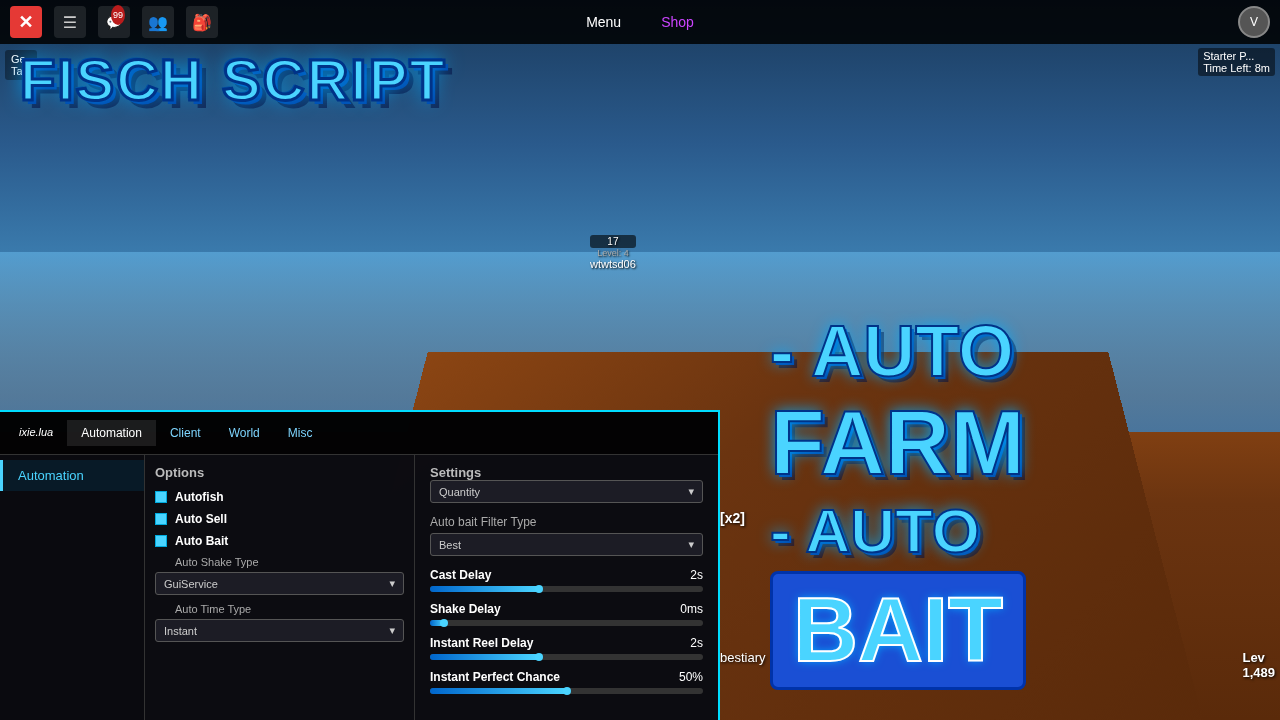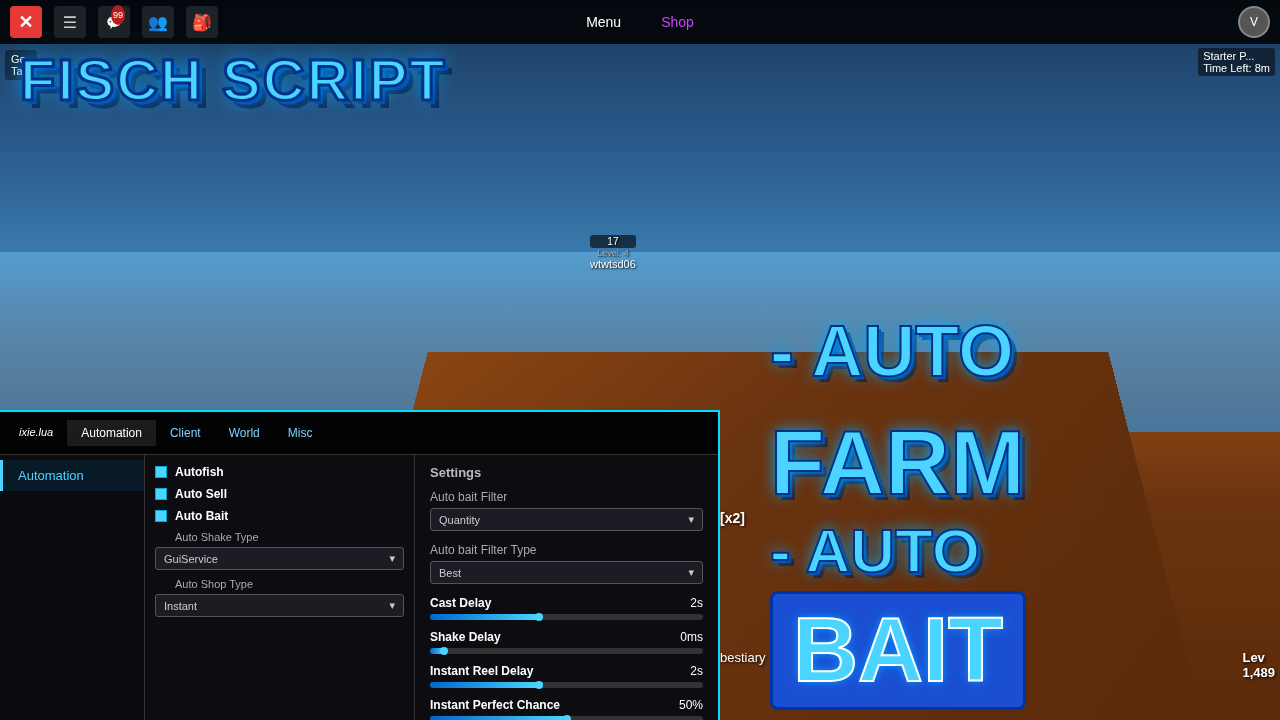--- a/index.html
+++ b/index.html
@@ -155,21 +155,20 @@
       font-size: 90px;
       font-weight: 900;
       color: #4ad4ff;
       text-shadow:
         0 0 15px #00aaff,
         3px 3px 0 #0044aa,
         6px 6px 0 rgba(0,0,50,0.5);
       font-family: 'Arial Black', sans-serif;
       -webkit-text-stroke: 2px #003388;
       display: block;
-      margin-top: 20px;
     }
 
     .bait-box {
       background: #1a4fd4;
       border: 3px solid #0033aa;
       border-radius: 8px;
       padding: 5px 20px;
       display: inline-block;
       margin-top: 5px;
     }
@@ -325,21 +324,20 @@
     .settings-panel {
       flex: 1;
       background: rgba(12,12,18,0.9);
       padding: 10px 15px;
       overflow-y: auto;
     }
 
     .settings-title {
       font-size: 13px;
       color: #bbb;
-      margin-bottom: 10px;
       font-weight: bold;
     }
 
     .setting-row {
       margin-bottom: 12px;
     }
 
     .setting-label {
       font-size: 12px;
       color: #aaa;
@@ -560,20 +558,21 @@
     <span class="panel-tab">Misc</span>
   </div>
 
   <div class="panel-content">
 
     <div class="panel-sidebar">
       <div class="sidebar-item active">Automation</div>
     </div>
 
     <div class="options-panel">
+      <div class="options-title">Options</div>
 
       <div class="option-item">
         <div class="option-checkbox"></div>
         <span class="option-label bold">Autofish</span>
       </div>
 
       <div class="option-item">
         <div class="option-checkbox"></div>
         <span class="option-label bold">Auto Sell</span>
       </div>
@@ -582,32 +581,31 @@
         <div class="option-checkbox"></div>
         <span class="option-label bold">Auto Bait</span>
       </div>
 
       <div class="option-sublabel">Auto Shake Type</div>
       <div class="option-dropdown">
         <span>GuiService</span>
         <span class="dropdown-arrow">▾</span>
       </div>
 
-      <div class="option-sublabel">Auto Shop Type</div>
+      <div class="option-sublabel">Auto Time Type</div>
       <div class="option-dropdown">
         <span>Instant</span>
         <span class="dropdown-arrow">▾</span>
       </div>
     </div>
 
     <div class="settings-panel">
       <div class="settings-title">Settings</div>
 
       <div class="setting-row">
-        <div class="setting-label">Auto bait Filter</div>
         <div class="setting-dropdown">
           <span>Quantity</span>
           <span class="dropdown-arrow">▾</span>
         </div>
       </div>
 
       <div class="setting-row">
         <div class="setting-label">Auto bait Filter Type</div>
         <div class="setting-dropdown">
           <span>Best</span>

